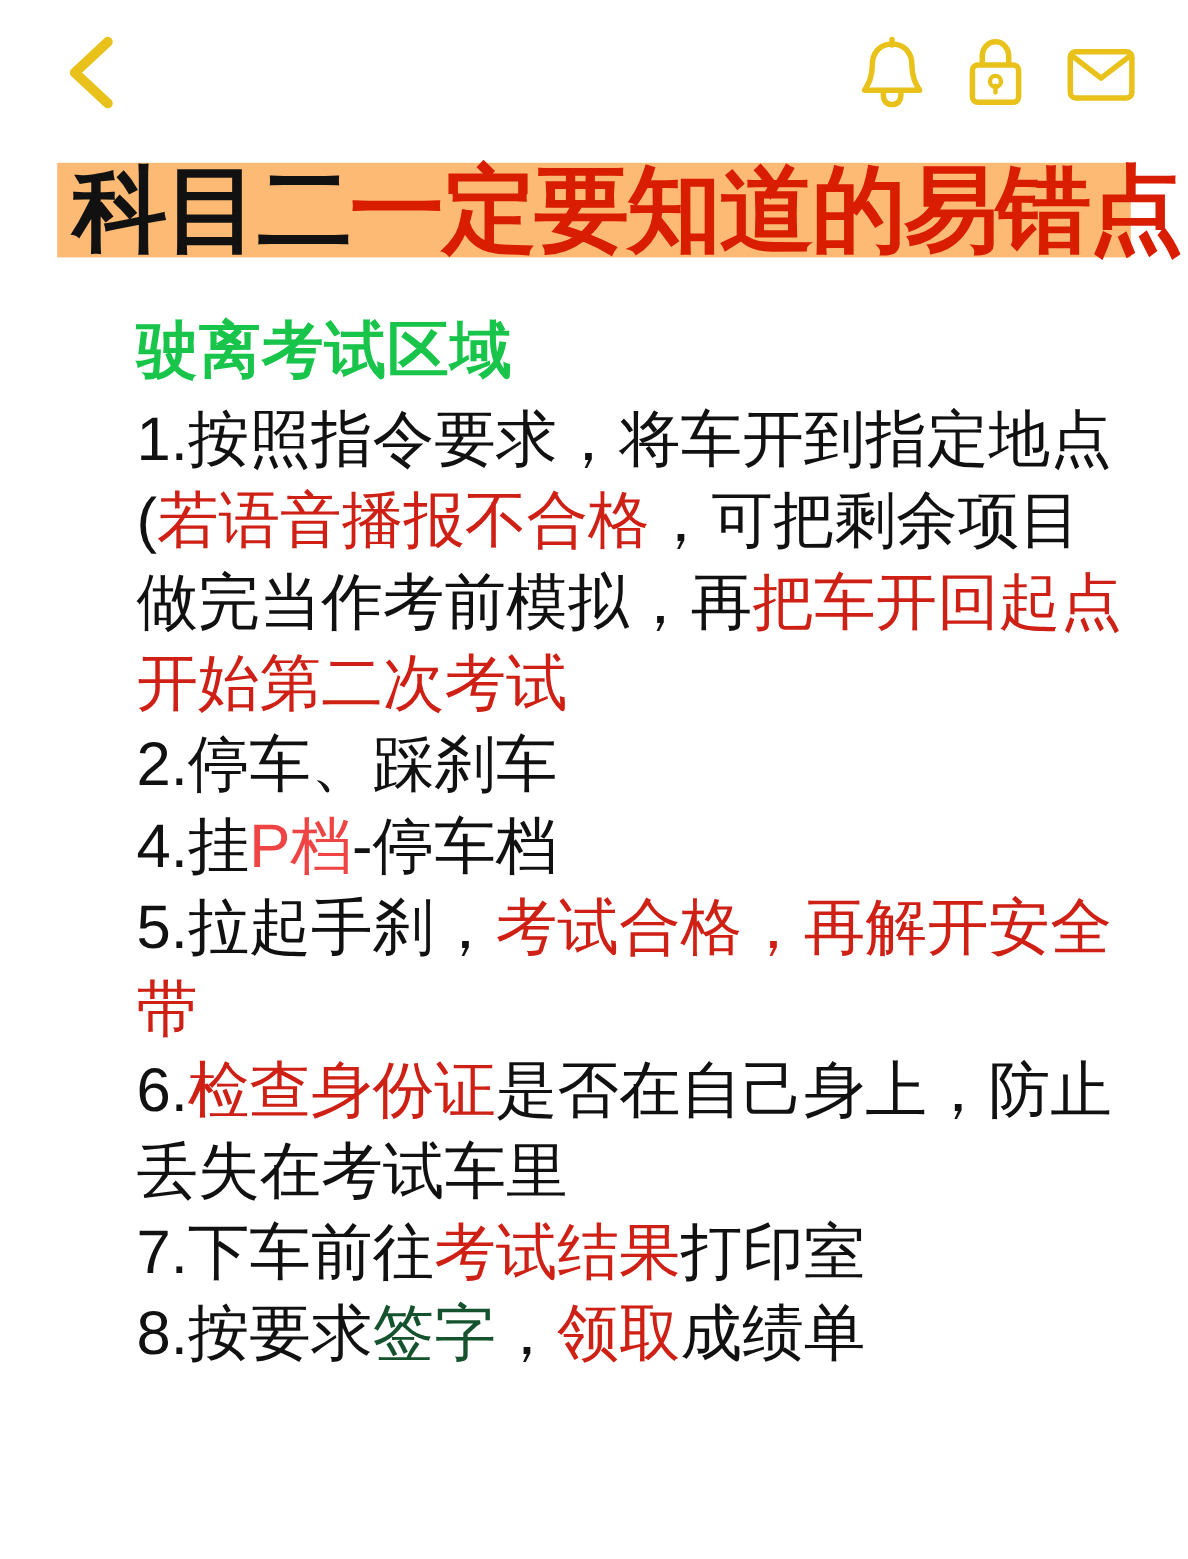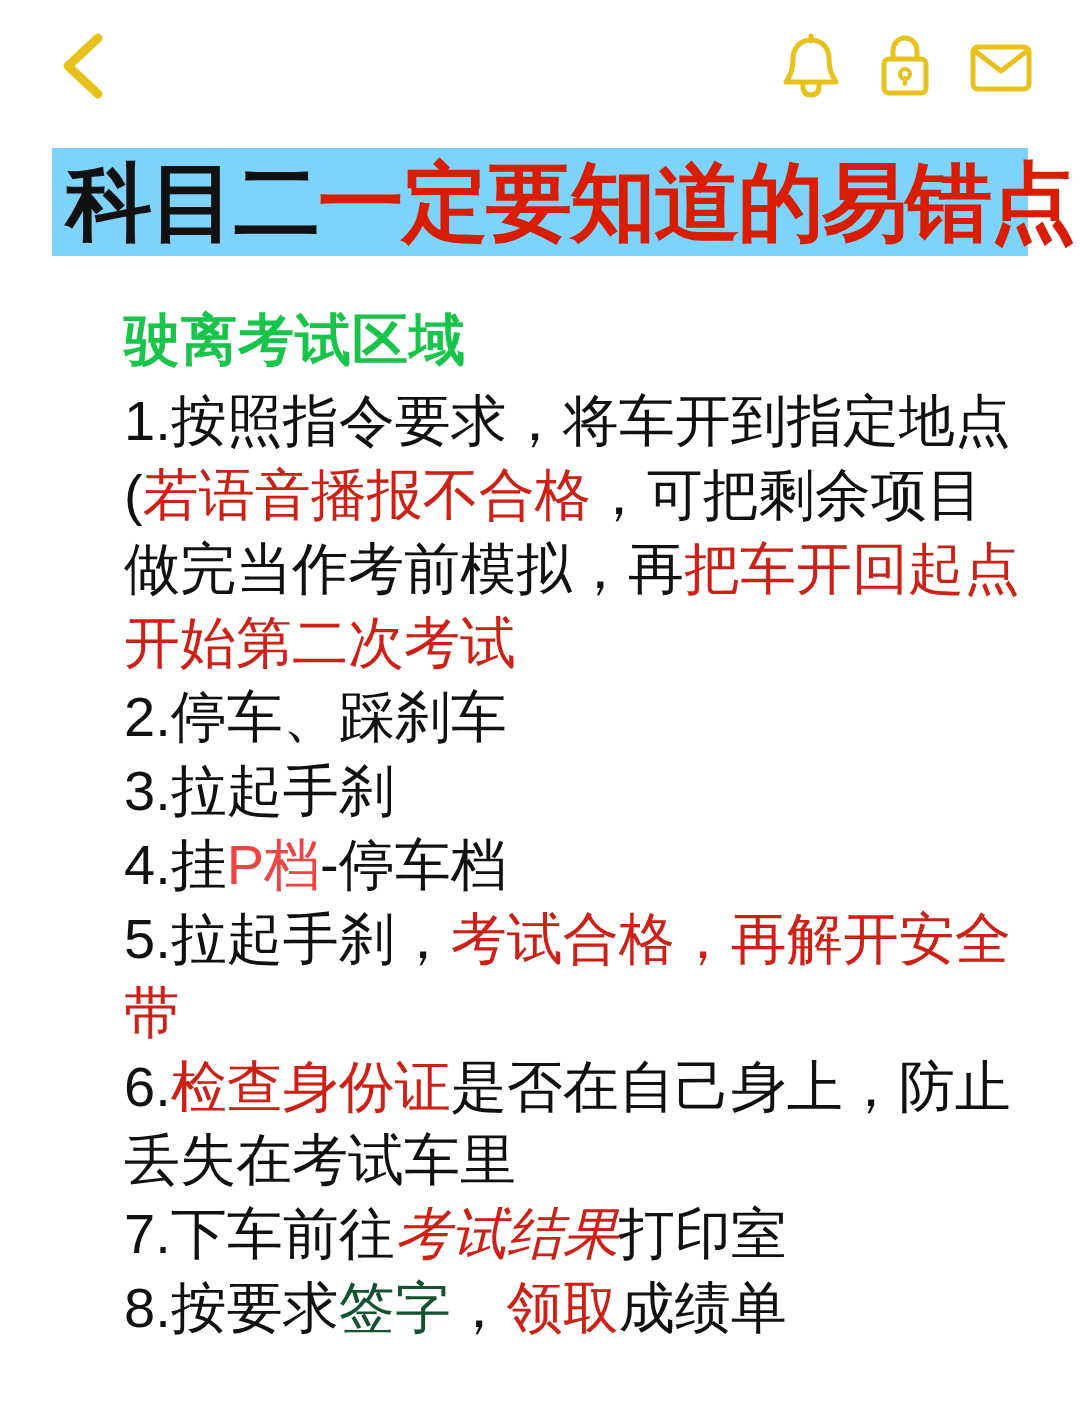--- a/index.html
+++ b/index.html
@@ -33,22 +33,22 @@
   .top-icons {
     display: flex;
     align-items: center;
     gap: 34px;
   }
   .top-icons svg { display: block; }
 
   
   .banner {
     margin: 16px 52px 0 52px;
-    background: #7dd3fc;
-    height: 108px;
+    background: #fdba74;
+    height: 86px;
     display: flex;
     align-items: center;
     padding-left: 14px;
     box-sizing: border-box;
   }
   .banner-title {
     font-family: "DejaVu Sans", "Liberation Sans", sans-serif;
     font-size: 86px;
     font-weight: 700;
     line-height: 1;
@@ -119,20 +119,19 @@
   <div class="banner-title">
     <span class="black">科目二</span><span class="red">一定要知道的易错点</span>
   </div>
 </div>
 
 <div class="content">
   <div class="subhead">驶离考试区域</div>
   <div id="list">
       <div class="line"><span>1.</span><span>按照指令要求，将车开到指定地点(</span><span style="color: rgb(207, 32, 21); text-align: right;">若语音播报不合格</span><span>，可把剩余项目做完当作考前模拟，再</span><span style="color: rgb(207, 32, 21);">把车开回起点开始第二次考试</span></div>
       <div class="line"><span>2.</span><span>停车、踩刹车</span></div>
-      <div class="line"><span>3.</span><span>拉起手刹</span></div>
       <div class="line"><span>4.</span><span>挂</span><span style="color: #ef4444;">P档</span><span>-停车档</span></div>
       <div class="line"><span>5.</span><span>拉起手刹，</span><span style="color: rgb(207, 32, 21);">考试合格，再解开安全带</span></div>
       <div class="line"><span>6.</span><span style="color: rgb(207, 32, 21);">检查身份证</span><span>是否在自己身上，防止丢失在考试车里</span></div>
-      <div class="line"><span>7.</span><span>下车前往</span><span style="color: rgb(207, 32, 21); font-style: italic;">考试结果</span><span>打印室</span></div>
+      <div class="line"><span>7.</span><span>下车前往</span><span style="color: rgb(207, 32, 21);">考试结果</span><span>打印室</span></div>
       <div class="line"><span>8.</span><span>按要求</span><span style="color: #14532d;">签字</span><span>，</span><span style="color: rgb(207, 32, 21); margin-top: 40px;">领取</span><span>成绩单</span></div>
     </div>
 </div>
 
 </body></html>

